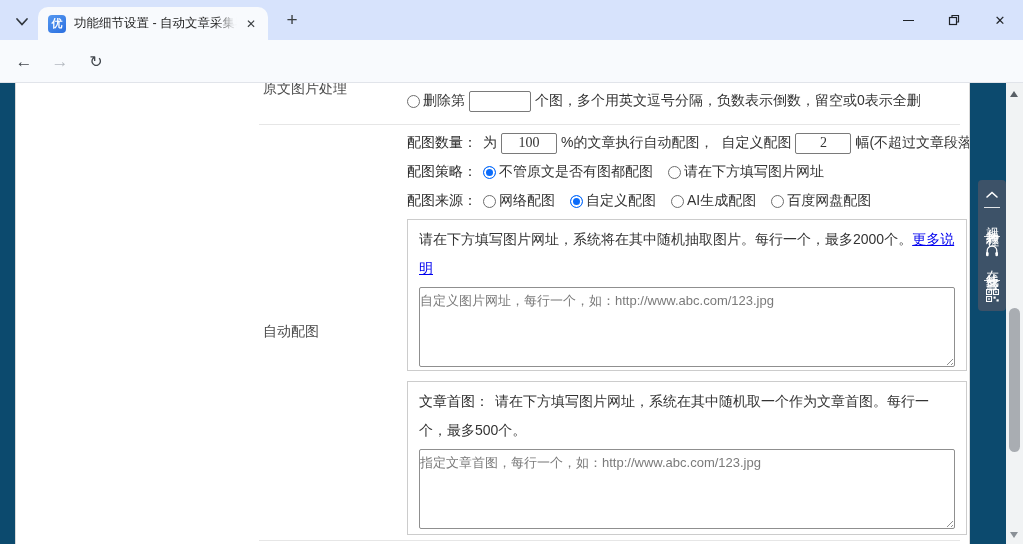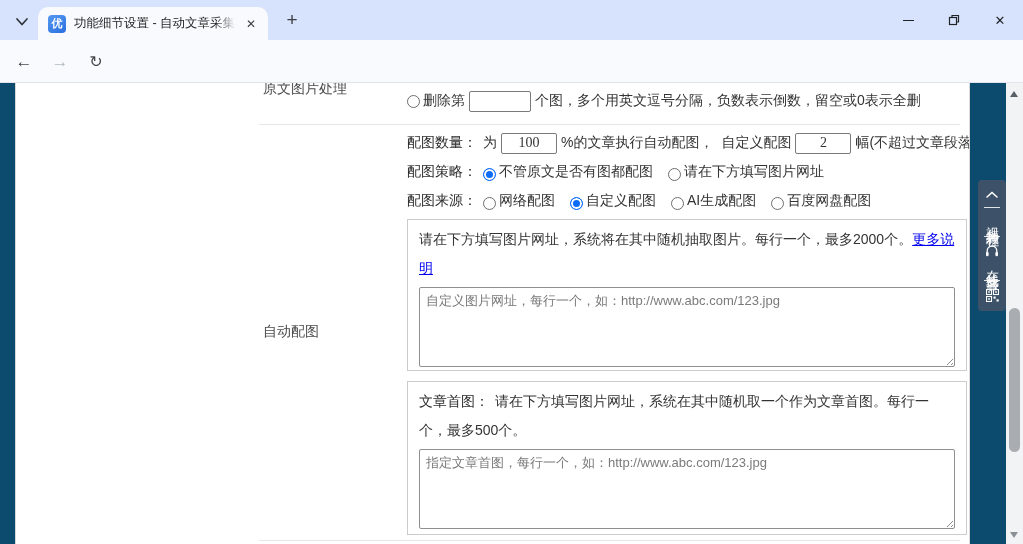--- a/index.html
+++ b/index.html
@@ -45,31 +45,31 @@
   .content { position:absolute; left:15px; top:0; width:955px; height:461px; background:#fff;
              border-left:1px solid #d9d9d9; border-right:1px solid #d9d9d9; overflow:hidden;
              font-size:14px; color:#333; }
   .divider { position:absolute; left:243px; width:701px; border-top:1px solid #e6e6e6; }
   .row-label { position:absolute; left:247px; color:#4a4a4a; }
   .form-line { position:absolute; left:391px; height:24px; display:flex; align-items:center; white-space:nowrap; }
   .field-label { font-weight:normal; color:#2b2b2b; margin-right:6px; }
   .radio { display:inline-block; width:13px; height:13px; border-radius:50%; background:#fff;
            border:1px solid #6e6e6e; vertical-align:-2px; margin-right:3px; flex:0 0 13px; cursor:pointer; }
   .radio.sel { border:1px solid #0b6cfb; background:#0b6cfb; box-shadow:inset 0 0 0 2px #fff; }
-  .opt { display:inline-flex; align-items:flex-end; margin-right:15px; cursor:pointer; }
+  .opt { display:inline-flex; align-items:center; margin-right:15px; cursor:pointer; }
   .num-input { height:21px; border:1px solid #7a7a7a; border-radius:2px; text-align:center; font-size:14px;
                color:#333; margin:0 4px; font-family:Liberation Serif, serif; }
   .w62 { width:62px; } .w56 { width:56px; }
 
   .info-box { position:absolute; left:391px; width:560px; border:1px solid #ccc; background:#fff; padding:5px 11px 0 11px; }
   .instr { line-height:29px; font-size:14px; color:#333; }
   .more-link { color:#0000ee; text-decoration:underline; cursor:pointer; }
   .ta-wrap { position:relative; margin:4px 0 0 0; }
   textarea { width:100%; height:80px; border:1px solid #8f8f8f; border-radius:2px; resize:none;
-             font-family:"Liberation Sans",sans-serif; font-size:13px; color:#333; padding:4px 6px; display:block; }
+             font-family:"Liberation Sans",sans-serif; font-size:13px; color:#333; padding:4px 0; display:block; }
   textarea::placeholder { color:#7a7a7a; opacity:1; }
   .grip { position:absolute; right:2px; bottom:2px; width:9px; height:9px; pointer-events:none;
           background:repeating-linear-gradient(135deg, transparent 0 2px, #8f8f8f 2px 3px); 
           clip-path:polygon(100% 0, 100% 100%, 0 100%); }
 
   
   .side-panel { position:absolute; left:978px; top:180px; width:28px; background:#3d5268; border-radius:4px;
                 display:flex; flex-direction:column; align-items:center; padding:10px 0 9px 0; z-index:5; }
   .sp-divider { width:16px; border-top:1px solid rgba(255,255,255,.85); margin:8px 0; }
   .v-text { writing-mode:vertical-rl; color:#fff; font-size:13px; letter-spacing:3px; line-height:28px; cursor:pointer; }

